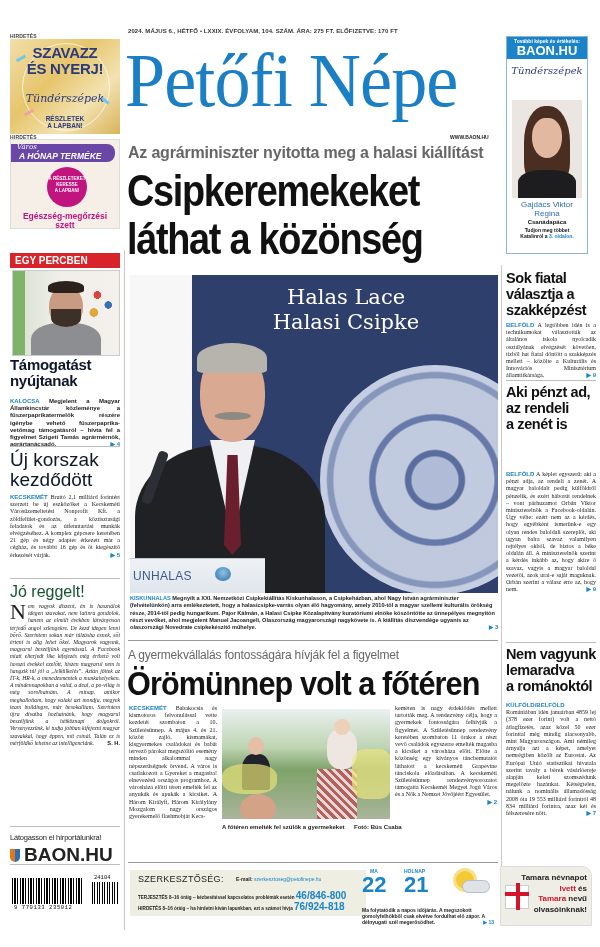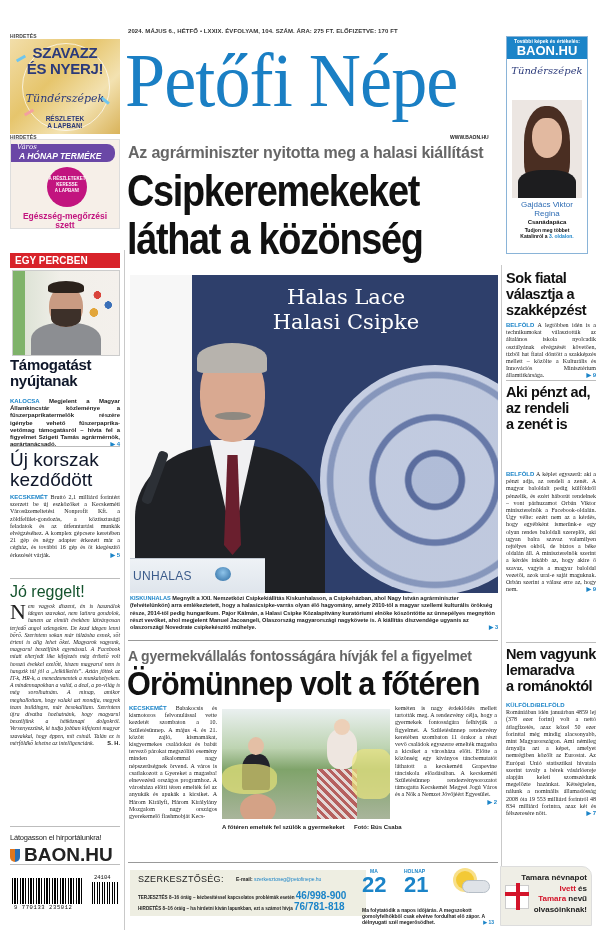--- a/index.html
+++ b/index.html
@@ -72,21 +72,21 @@
   #promo-baon .top { background:#1b84c8; color:#fff; text-align:center; padding:1px 0 2px; }
   #promo-baon .top .s { font-size:5px; font-weight:bold; display:block; }
   #promo-baon .top .b { font-size:13px; font-weight:bold; display:block; line-height:13px; }
   #promo-baon .script { text-align:center; font-family:"DejaVu Serif",serif; font-style:italic; font-size:10px; color:#2b3a7a; margin-top:6px; }
   #promo-baon .ph { position:absolute; left:5px; top:63px; width:70px; height:98px; background:#ece6e2; overflow:hidden; }
   .name-blue { color:#2f6db4; font-size:8px; text-align:center; line-height:9px; }
 
   .h-right { font-family:"Liberation Sans",sans-serif; font-weight:bold; color:#111; font-size:14.5px; line-height:16px; letter-spacing:-.4px; }
 
   
-  #kicker-2 { left:128px; top:648px; font-size:14px; font-weight:bold; color:#666; letter-spacing:-.2px; }
+  #kicker-2 { left:128px; top:648px; font-size:12px; font-weight:normal; color:#666; letter-spacing:-.2px; }
   #headline-2 { left:127px; top:664px; font-size:34px; line-height:38px; font-weight:bold; letter-spacing:-1px; transform:scaleX(.9); transform-origin:left; white-space:nowrap; }
   #photo-2 { left:222px; top:709px; width:168px; height:110px; overflow:hidden; background:linear-gradient(#eef3f1 0%,#cfe0c5 30%,#7fa36a 55%,#a9b59b 100%); }
   #caption-2 { left:222px; top:824px; font-size:6px; font-weight:bold; color:#222; }
   #credit-2 { left:354px; top:824px; font-size:6px; font-weight:bold; color:#222; }
 
   #szerk { left:130px; top:870px; width:236px; height:46px; background:#eeeee2; }
   #szerk .ttl { position:absolute; left:8px; top:4px; font-size:9px; letter-spacing:.3px; color:#222; }
   #szerk .em { position:absolute; left:106px; top:6px; font-size:5px; font-weight:bold; }
   #szerk .em span { color:#1b84c8; font-weight:normal; }
   .srow { position:absolute; left:8px; font-size:4.6px; font-weight:bold; color:#222; white-space:nowrap; }
@@ -307,22 +307,22 @@
 
 <div class="abs body-s serif" style="left:395px;top:705px;width:102px">
   <span>keméten is nagy érdeklődés mellett tartották meg. A rendezvény célja, hogy a gyermekek fontosságára felhívják a figyelmet. A Születésünnep rendezvény keretében szombaton 11 órakor a részt vevő családok egyszerre emelték magasba a kicsiket a városháza előtt. Előtte a közönség egy kíványos táncbemutatót láthatott a kecskeméti Grapevine tánciskola előadásában. A kecskeméti Születésünnep rendezvénysorozatot támogatta Kecskemét Megyei Jogú Város és a Nők a Nemzet Jövőjéért Egyesület.</span>
   <span class="ref">▶ 2</span>
 </div>
 <div class="hr" style="left:128px;top:862px;width:370px;background:#999"></div>
 
 <div id="szerk" class="abs">
   <div class="ttl">SZERKESZTŐSÉG:</div>
   <div class="em"><span style="color:#222;font-weight:bold">E-mail:</span> <span>szerkesztoseg@petofinepe.hu</span></div>
-  <div class="srow" style="top:20px"><span>TERJESZTÉS 8–16 óráig – kézbesítéssel kapcsolatos problémák esetén</span> <span class="num">46/998-900</span></div>
-  <div class="srow" style="top:31px"><span>HIRDETÉS 8–16 óráig – ha hirdetni kíván lapunkban, ezt a számot hívja</span> <span class="num">76/781-818</span></div>
+  <div class="srow" style="top:20px"><span>TERJESZTÉS 8–16 óráig – kézbesítéssel kapcsolatos problémák esetén</span> <span class="num">46/846-800</span></div>
+  <div class="srow" style="top:31px"><span>HIRDETÉS 8–16 óráig – ha hirdetni kíván lapunkban, ezt a számot hívja</span> <span class="num">76/924-818</span></div>
 </div>
 
 <div id="weather" class="abs">
   <div class="wlabel" style="left:8px;top:2px">MA</div>
   <div class="wtemp" style="left:0;top:8px">22</div>
   <div class="wlabel" style="left:42px;top:2px">HOLNAP</div>
   <div class="wtemp" style="left:42px;top:8px">21</div>
   <div class="sun"></div>
   <div class="cloud"></div>
   <div class="txt"><span>Ma folytatódik a napos időjárás. A megszokott gomolyfelhőkből csak elvétve fordulhat elő zápor. A délnyugati szél megerősödhet.</span> <span class="ref">▶ 13</span></div>

